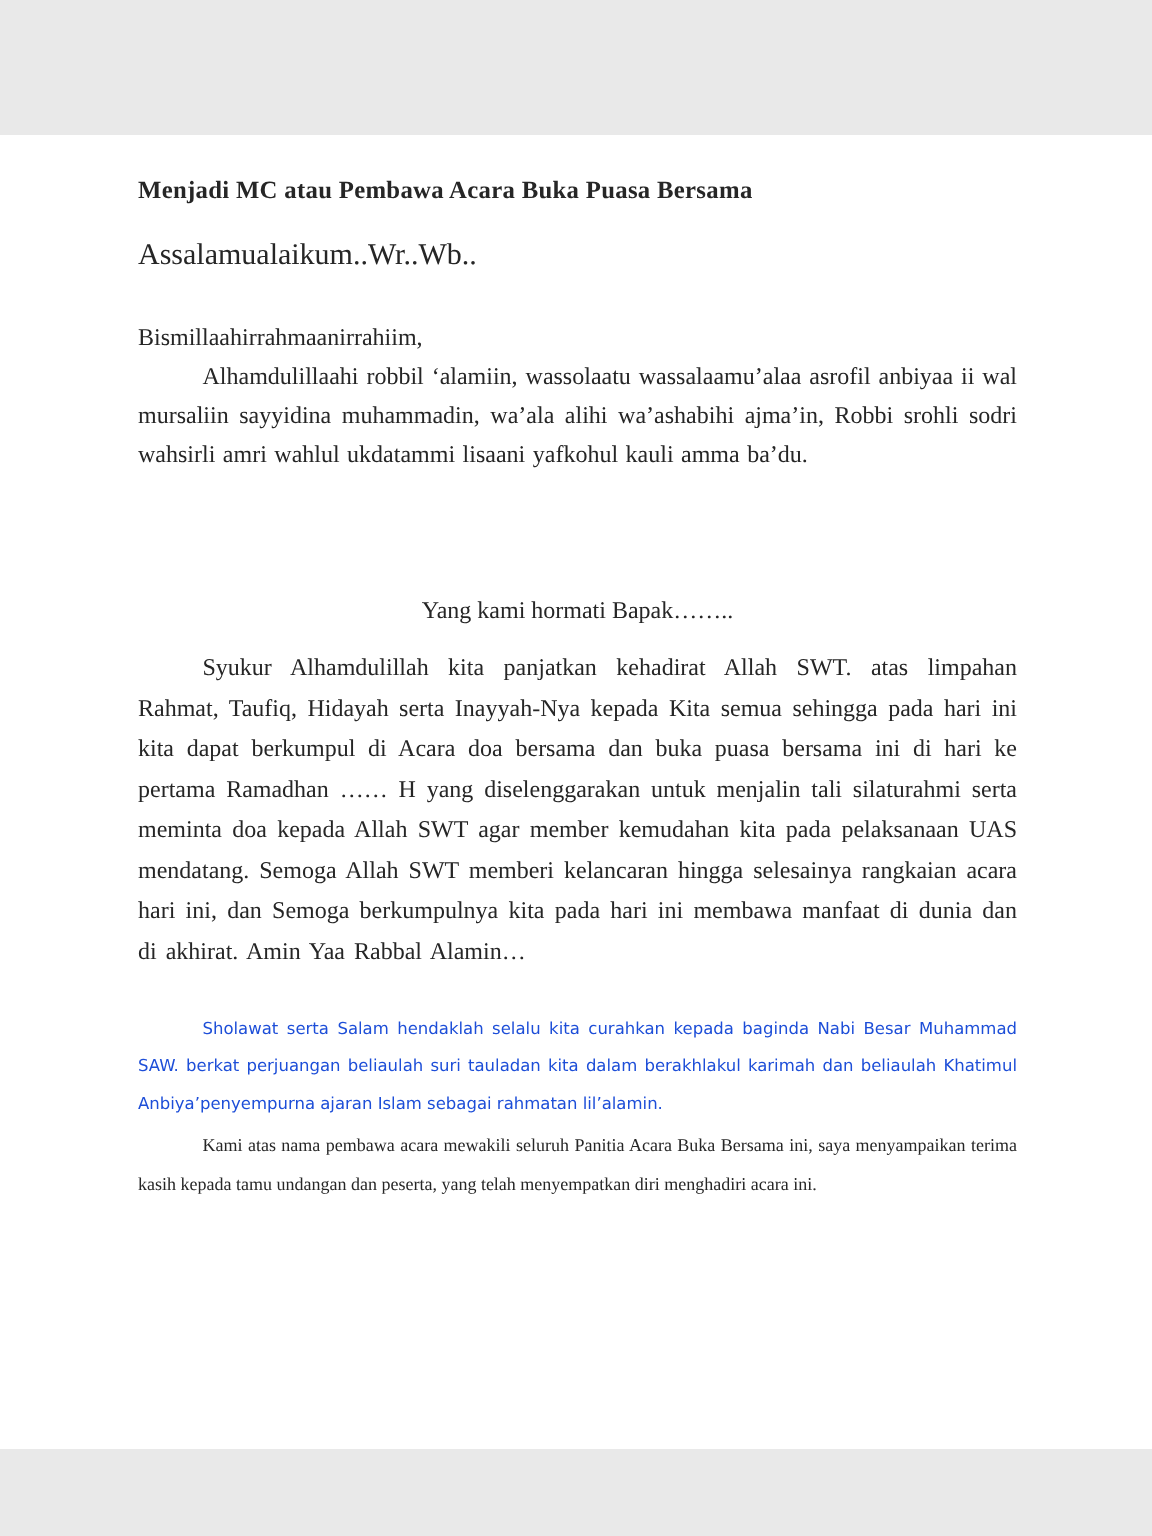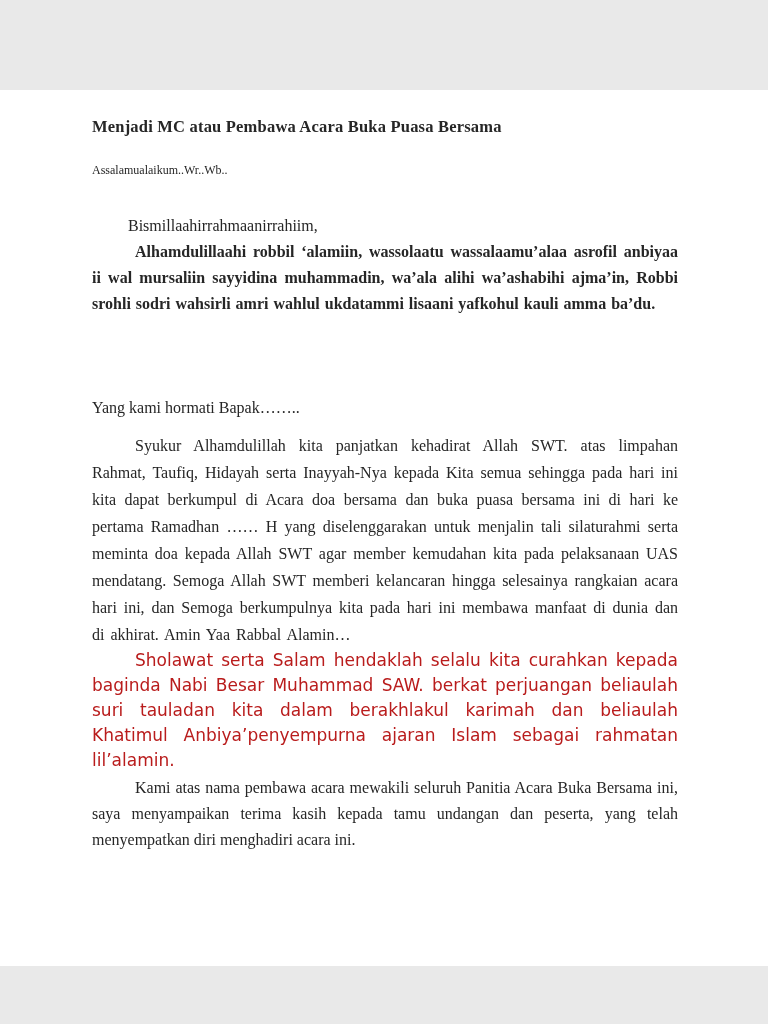--- a/index.html
+++ b/index.html
@@ -28,63 +28,63 @@
     color: #262626;
   }
   .doc-title {
     font-size: 16.5px;
     font-weight: bold;
     line-height: 21px;
     letter-spacing: 0.2px;
   }
   .salutation {
     margin-top: 22px;
-    font-size: 12px;
+    font-size: 20px;
     line-height: 22px;
   }
   .basmalah {
     margin-top: 32px;
     font-size: 16px;
     line-height: 26px;
-    margin-left: 36px;
   }
   .opening-prayer {
     font-size: 16px;
     line-height: 26px;
     text-align: justify;
     text-indent: 43px;
     word-spacing: 1px;
-    font-weight: bold;
   }
   .greetings {
     margin-top: 77px;
+    text-align: center;
   }
   .greeting-line {
     font-size: 16px;
     line-height: 28px;
   }
   .para-syukur {
     margin-top: 10px;
     font-size: 16px;
     line-height: 27px;
     text-align: justify;
     text-indent: 43px;
     word-spacing: 2px;
   }
   .para-sholawat {
+    margin-top: 25px;
     font-family: "DejaVu Sans", sans-serif;
-    font-size: 17px;
+    font-size: 11px;
     line-height: 25px;
     text-align: justify;
     text-indent: 43px;
-    color: #b91c1c;
+    color: #1d4ed8;
   }
   .para-terimakasih {
     margin-top: 2px;
-    font-size: 16px;
+    font-size: 12px;
     line-height: 26px;
     text-align: justify;
     text-indent: 43px;
   }
 </style>
 </head>
 <body>
 
 <div class="canvas">
   <div class="doc-page">

